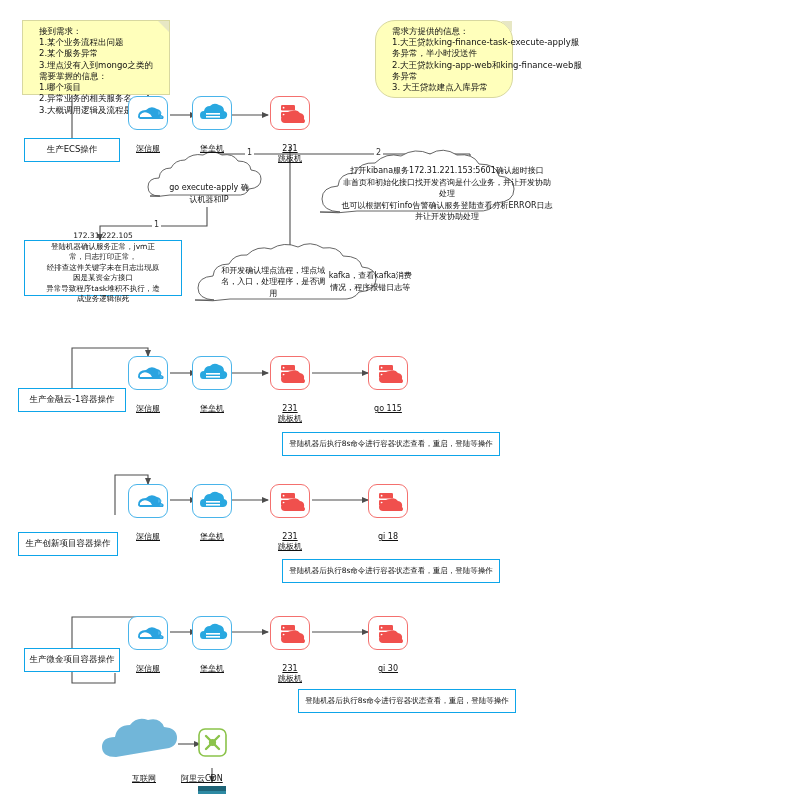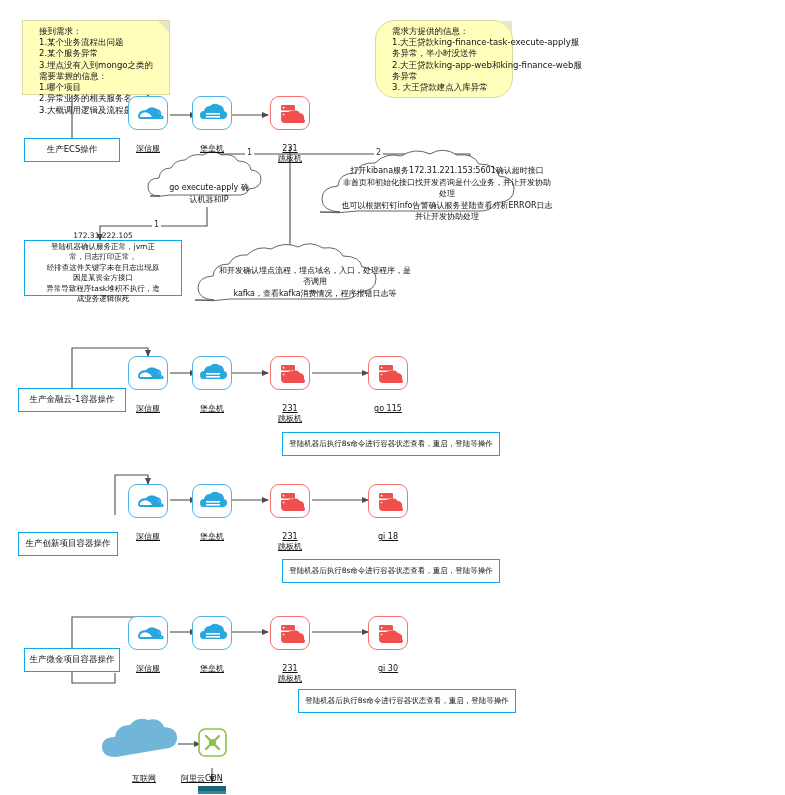--- a/index.html
+++ b/index.html
@@ -164,21 +164,21 @@
   <div class="cloudtxt" style="left:150px;top:186px;width:118px;height:16px;">
     <span>go execute-apply 确认机器和IP</span>
   </div>
 
   <div class="cloudtxt" style="left:322px;top:174px;width:250px;height:40px;flex-direction:column;">
     <span>打开kibana服务172.31.221.153:5601确认超时接口</span>
     <span>非首页和初始化接口找开发咨询是什么业务，并让开发协助处理</span>
     <span>也可以根据钉钉info告警确认服务登陆查看分析ERROR日志并让开发协助处理</span>
   </div>
 
-  <div class="cloudtxt" style="left:200px;top:268px;width:230px;height:28px;flex-direction:column;">
+  <div class="cloudtxt" style="left:200px;top:268px;width:230px;height:28px;flex-direction:row;">
     <span>和开发确认埋点流程，埋点域名，入口，处理程序，是否调用</span>
     <span>kafka，查看kafka消费情况，程序报错日志等</span>
   </div>
 
   <div class="elabel" style="left:245px;top:148px;">1</div>
   <div class="elabel" style="left:374px;top:148px;">2</div>
   <div class="elabel" style="left:152px;top:220px;">1</div>
 
   <div class="node" style="left:116px;top:96px;">
     <div class="ic blue">

